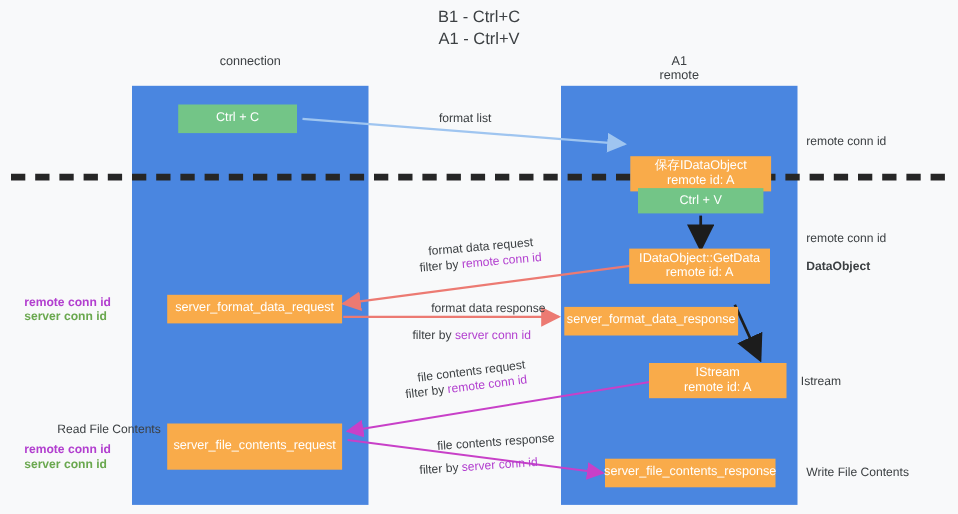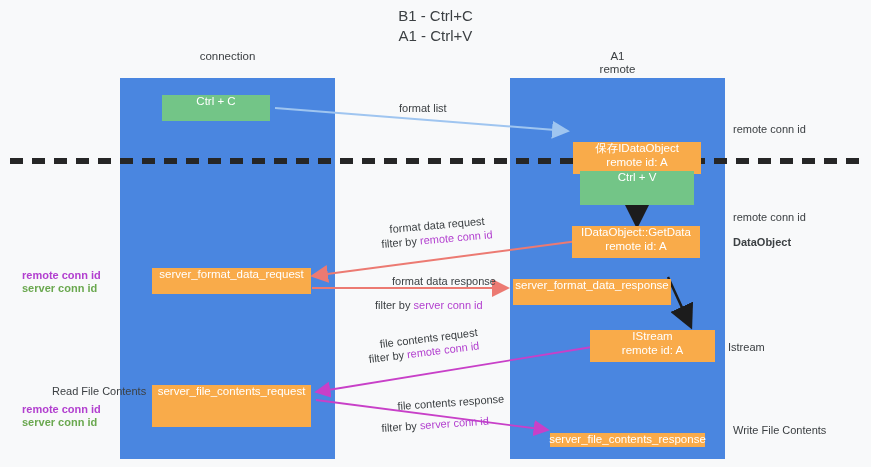--- a/index.html
+++ b/index.html
@@ -10,21 +10,21 @@
     position:relative;overflow:hidden;
     color:#3c4043;
   }
   #stage{position:absolute;left:0;top:0;width:871px;height:467px;}
 
   .lane{position:absolute;background:#4a86e0;}
   .lane-head{position:absolute;text-align:center;font-size:11.5px;line-height:13px;color:#3c4043;}
 
   .nodebox{
     position:absolute;box-sizing:border-box;
-    display:flex;flex-direction:column;align-items:center;
+    display:flex;flex-direction:column;align-items:center;justify-content:center;
     color:#ffffff;font-size:11.5px;line-height:13.5px;text-align:center;
   }
   .nodebox.orange{background:#f9ab4a;}
   .nodebox.green{background:#73c587;}
 
   .txt{position:absolute;font-size:11px;line-height:13px;color:#3c4043;white-space:nowrap;}
   .txt.bold{font-weight:bold;}
   .purple{color:#b23fcf;}
   .green-t{color:#6aa84f;}
   .right-lbl{position:absolute;font-size:11px;line-height:13px;color:#3c4043;white-space:nowrap;}
@@ -91,21 +91,21 @@
 
   <div class="nodebox green" style="left:162px;top:95px;width:108px;height:26px;">
     <div>Ctrl + C</div>
   </div>
 
   <div class="nodebox orange" style="left:573px;top:115px;width:128px;height:32px;margin-top:27px;">
     <div>保存IDataObject</div>
     <div>remote id: A</div>
   </div>
 
-  <div class="nodebox green" style="left:580px;top:171px;width:114px;height:34px;">
+  <div class="nodebox green" style="left:580px;top:171px;width:114px;height:23px;">
     <div>Ctrl + V</div>
   </div>
 
   <div class="nodebox orange" style="left:572px;top:226px;width:128px;height:32px;">
     <div>IDataObject::GetData</div>
     <div>remote id: A</div>
   </div>
 
   <div class="nodebox orange" style="left:513px;top:279px;width:158px;height:26px;">
     <div>server_format_data_response</div>
@@ -117,21 +117,21 @@
 
   <div class="nodebox orange" style="left:590px;top:330px;width:125px;height:32px;">
     <div>IStream</div>
     <div>remote id: A</div>
   </div>
 
   <div class="nodebox orange" style="left:152px;top:385px;width:159px;height:42px;">
     <div>server_file_contents_request</div>
   </div>
 
-  <div class="nodebox orange" style="left:550px;top:433px;width:155px;height:14px;">
+  <div class="nodebox orange" style="left:550px;top:417px;width:155px;height:26px;">
     <div>server_file_contents_response</div>
   </div>
 
   <div class="txt" style="left:399px;top:102px;">format list</div>
 
   <div class="txt rot" style="left:389px;top:223px;transform:rotate(-5deg);">format data request</div>
   <div class="txt rot" style="left:381px;top:238px;transform:rotate(-5deg);">
     <span>filter by</span>
     <span class="bold purple">remote conn id</span>
   </div>

